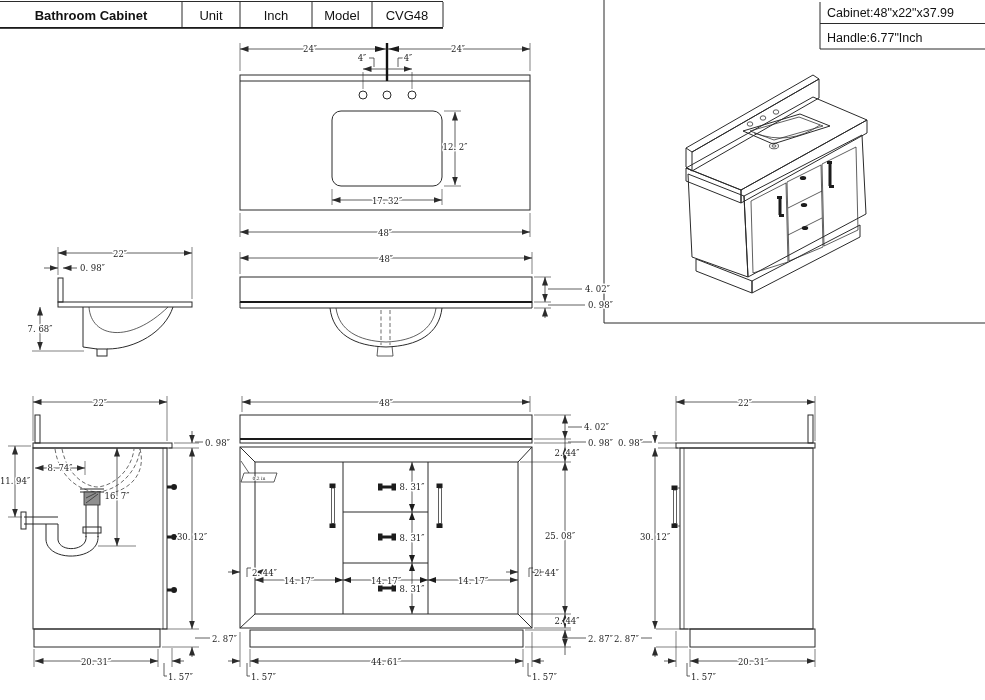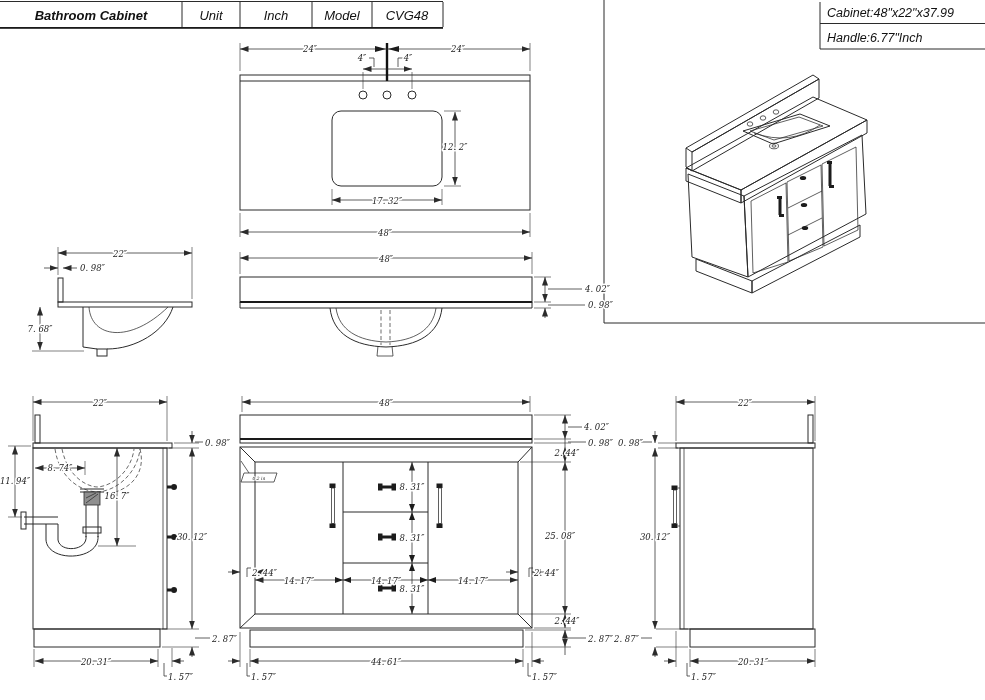--- a/index.html
+++ b/index.html
@@ -1,17 +1,17 @@
 <!DOCTYPE html>
 <html><head>
 <meta charset="utf-8">
 <style>
   html,body{margin:0;padding:0;background:#fff;}
   .stage{position:relative;width:985px;height:700px;background:#fff;overflow:hidden;
-         font-family:"Liberation Sans",sans-serif;font-style:italic;}
+         font-family:"Liberation Sans",sans-serif;}
   svg{position:absolute;left:0;top:0;}
   
   .ln{stroke:#2b2b2b;stroke-width:1;fill:none;}
   .thin{stroke:#2b2b2b;stroke-width:.75;fill:none;}
   .thk{stroke:#1a1a1a;stroke-width:2;fill:none;}
   .bold{stroke:#111;stroke-width:2.4;fill:none;}
   .dim{stroke:#2b2b2b;stroke-width:.75;fill:none;}
   .ext{stroke:#2b2b2b;stroke-width:.6;fill:none;}
   .dsh{stroke:#2b2b2b;stroke-width:.7;fill:none;stroke-dasharray:4 2.5;}
   .fil{fill:#1c1c1c;stroke:none;}

